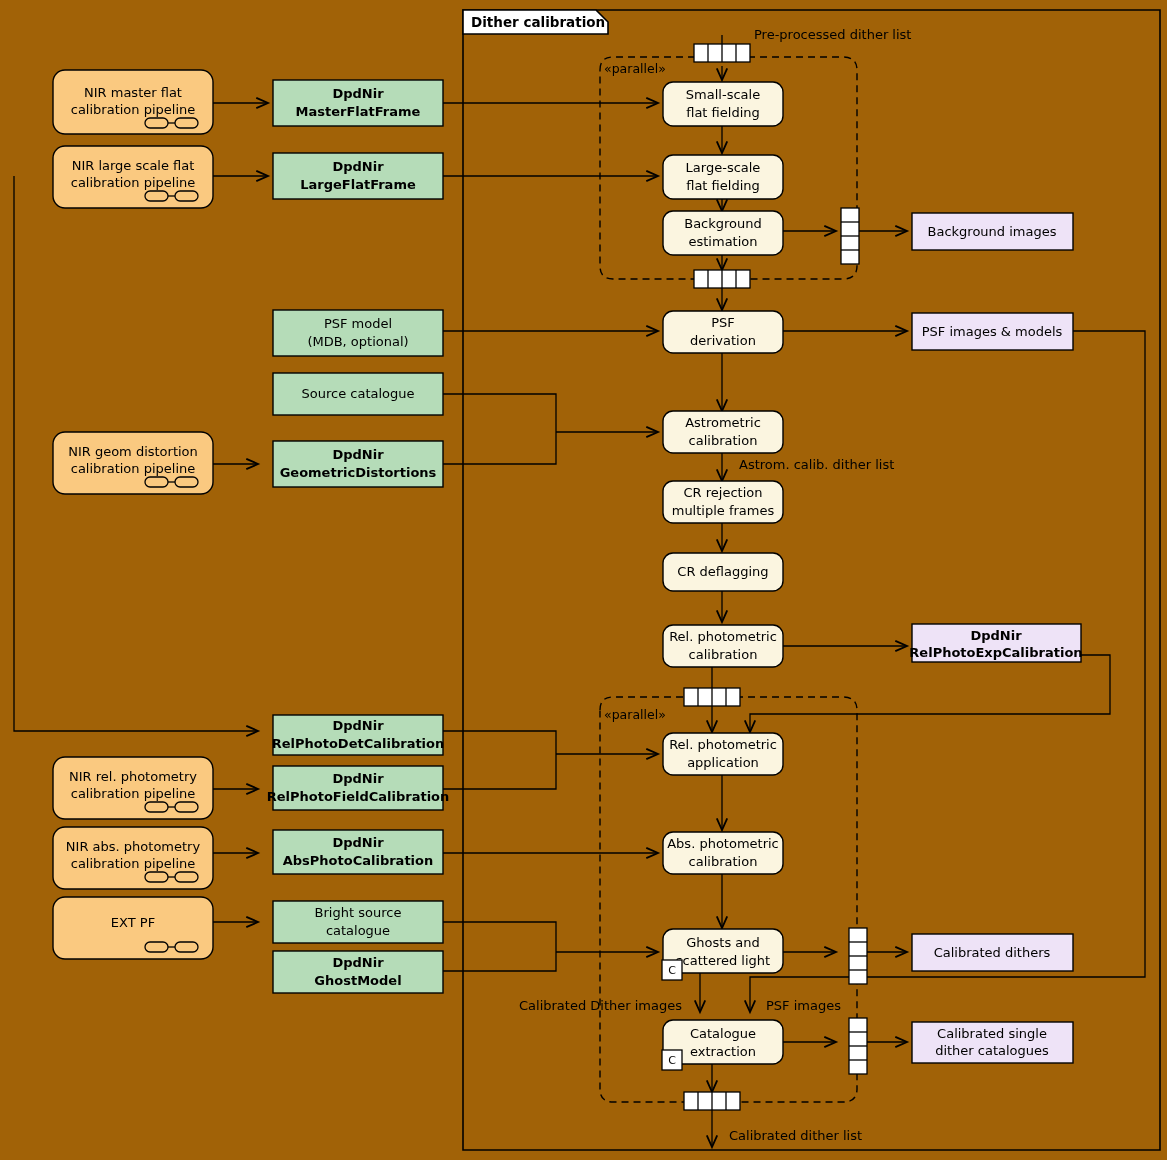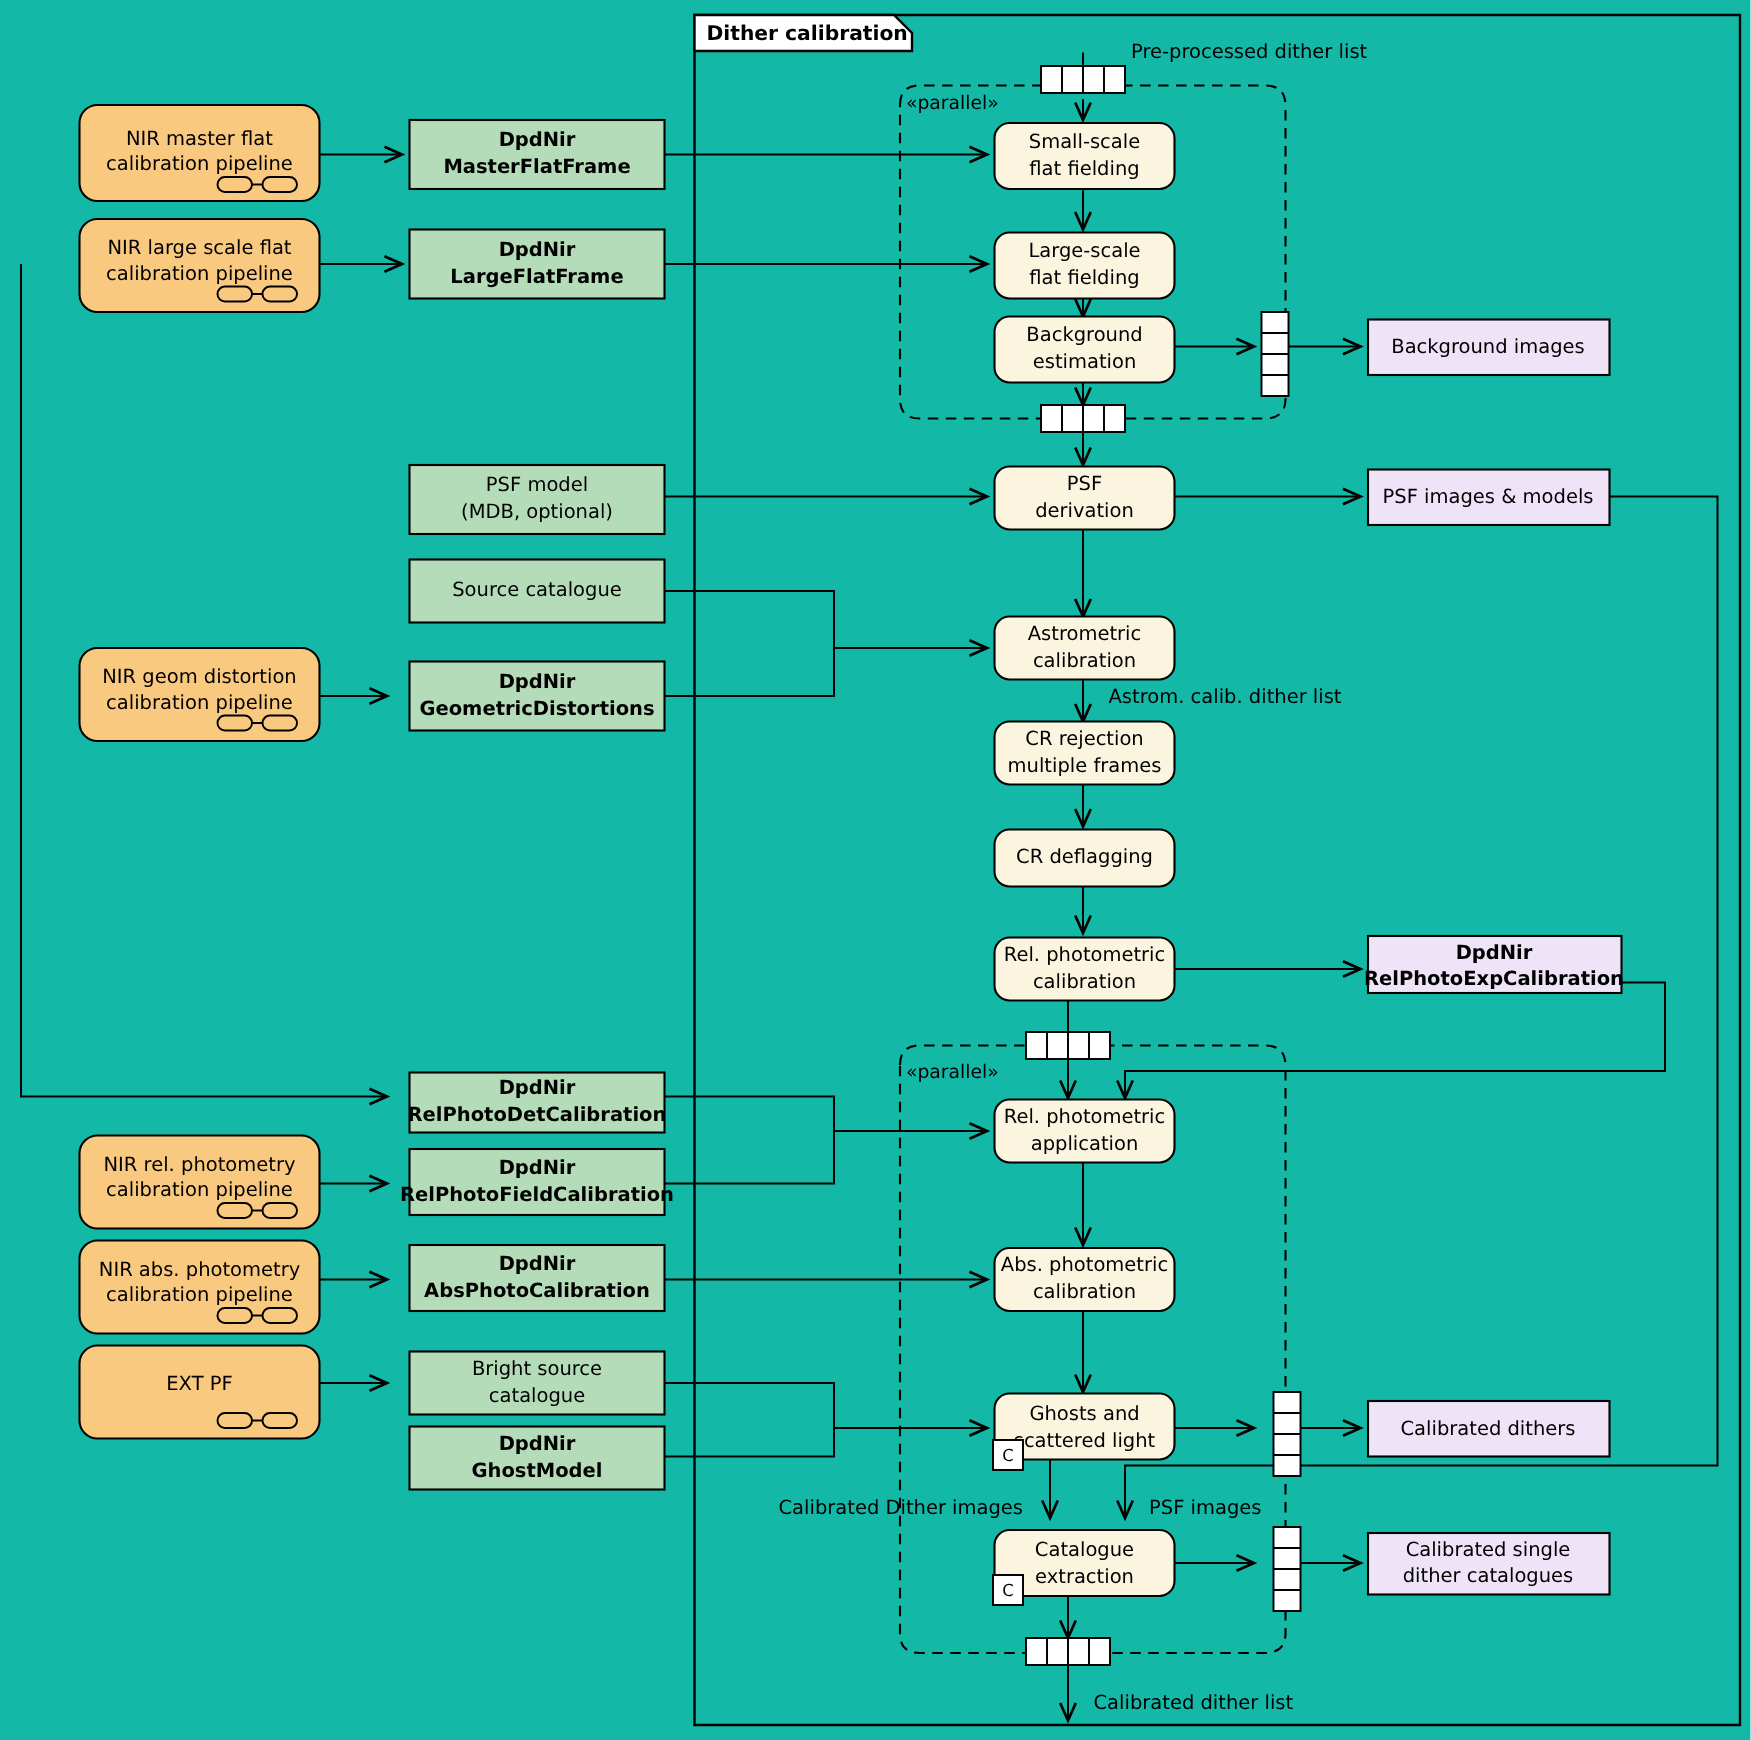--- a/index.html
+++ b/index.html
@@ -1,17 +1,17 @@
 <!DOCTYPE html>
 <html><head>
 <meta charset="utf-8">
 <style>
   html,body{margin:0;padding:0;background:#ffffff;}
   body{font-family:"DejaVu Sans","Liberation Sans",sans-serif;}
-  #stage{position:relative;width:1167px;height:1160px;background:#14b8a6;overflow:hidden;}
+  #stage{position:relative;width:1167px;height:1160px;background:#a16207;overflow:hidden;}
   svg{position:absolute;left:0;top:0;width:1167px;height:1160px;overflow:visible;}
   .lbl{font-family:"DejaVu Sans","Liberation Sans",sans-serif;fill:#000;}
   text{dominant-baseline:middle;}
 </style>
 </head>
 <body>
 
 <div id="stage">
 <svg viewBox="0 0 1167 1160" xmlns="http://www.w3.org/2000/svg">
   <defs>

